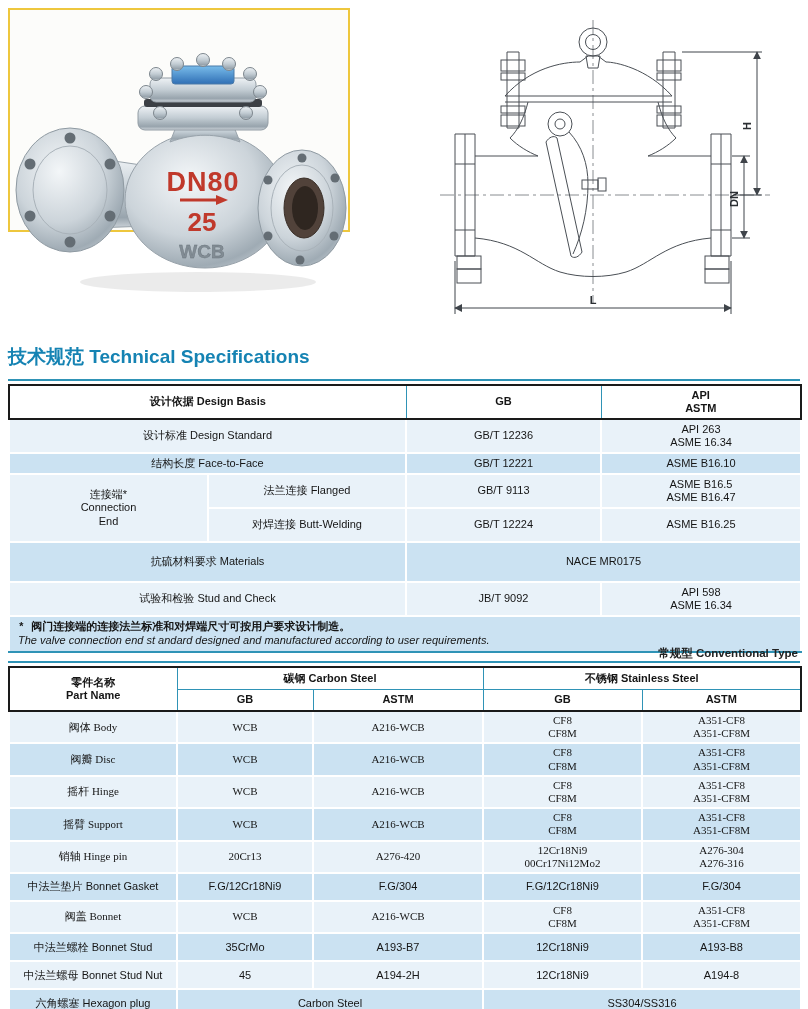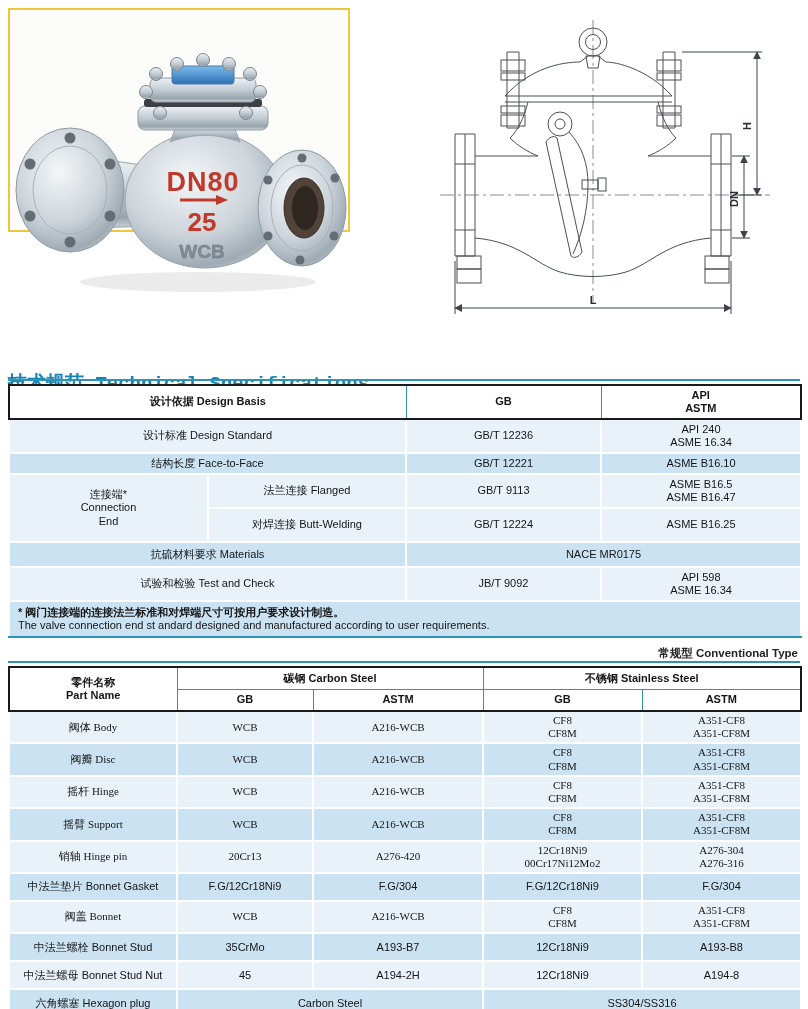--- a/index.html
+++ b/index.html
@@ -14,21 +14,21 @@
   
   .drawing-box { position:absolute; left:430px; top:6px; width:374px; height:314px; }
   .drawing-box svg { display:block; }
   .dline { stroke:#4a4f55; stroke-width:1; fill:none; }
   .cl { stroke:#6a6f75; stroke-width:0.8; fill:none; stroke-dasharray:14 4 3 4; }
   .dim { stroke:#3f444a; stroke-width:1; fill:none; }
   .dimtxt { font-size:11px; font-weight:bold; fill:#2b2f33; }
 
   
   .sec-title { position:absolute; left:8px; margin:0; font-size:19px; font-weight:bold; color:#1583b3; white-space:nowrap; }
-  #title1 { top:370px;font-family:Liberation Mono, monospace; }
+  #title1 { top:344px; }
   #title2 { top:635px; }
   .type-note { position:absolute; right:10px; top:646px; font-size:11.5px; font-weight:bold; color:#222; }
   .rule { position:absolute; left:8px; width:792px; height:2px; background:#2f93b6; }
   #rule1 { top:379px; }
   #rule2 { top:661px; }
 
   
   .tbl { position:absolute; left:8px; width:792px; border-collapse:collapse; table-layout:fixed;
          font-size:11px; text-align:center; color:#151515; }
   #spec-table { top:384px; }
@@ -41,22 +41,22 @@
   .bt { border-top:2px solid #1a1a1a !important; }
   .bb { border-bottom:2px solid #1a1a1a !important; }
   .bl { border-left:2px solid #1a1a1a !important; }
   .br { border-right:2px solid #1a1a1a !important; }
   #spec-table tr { height:28px; }
   #spec-table tr.two { height:34px;text-align:center; }
   #parts-table thead tr { height:22px;padding-left:48px; }
   #parts-table tbody tr { height:28px; }
   #parts-table tbody tr.two { height:29px;font-family:Liberation Serif, serif; }
   .ft td { background:#cbe2f2; text-align:left; padding:4px 8px; border-bottom:2px solid #2f93b6; }
-  .ft .zh { font-weight:bold; display:block; }
-  .ft .en { display:block; }
+  .ft .zh { font-weight:bold; display:block;font-family:Liberation Mono, monospace; }
+  .ft .en { display:block;font-style:italic; }
   #parts-table tbody tr:last-child td { border-bottom:2px solid #2f93b6; }
 </style>
 </head>
 <body>
 
 <div class="page">
 
   <div class="photo-box">
     <svg width="338" height="299" viewBox="0 0 338 299">
       <defs>
@@ -222,21 +222,21 @@
         <th colspan="2" class="bt bl bb">设计依据 Design Basis</th>
         <th class="bt bb">GB</th>
         <th class="bt bb br pre">API
 ASTM</th>
       </tr>
     </thead>
     <tbody>
       <tr class="lt two">
         <td colspan="2">设计标准 Design Standard</td>
         <td>GB/T 12236</td>
-        <td class="pre">API 240
+        <td class="pre">API 263
 ASME 16.34</td>
       </tr>
       <tr class="md" style="height:21px">
         <td colspan="2">结构长度 Face-to-Face</td>
         <td>GB/T 12221</td>
         <td>ASME B16.10</td>
       </tr>
       <tr class="lt two">
         <td rowspan="2" class="pre">连接端*
 Connection
@@ -244,26 +244,26 @@
         <td>法兰连接 Flanged</td>
         <td>GB/T 9113</td>
         <td class="pre">ASME B16.5
 ASME B16.47</td>
       </tr>
       <tr class="lt two">
         <td>对焊连接 Butt-Welding</td>
         <td>GB/T 12224</td>
         <td>ASME B16.25</td>
       </tr>
-      <tr class="md" style="height:25px">
+      <tr class="md" style="height:40px">
         <td colspan="2">抗硫材料要求 Materials</td>
         <td colspan="2">NACE MR0175</td>
       </tr>
       <tr class="lt two">
-        <td colspan="2">试验和检验 Test and Check</td>
+        <td colspan="2">试验和检验 Stud and Check</td>
         <td>JB/T 9092</td>
         <td class="pre">API 598
 ASME 16.34</td>
       </tr>
       <tr class="ft">
         <td colspan="4">
           <span class="zh">* 阀门连接端的连接法兰标准和对焊端尺寸可按用户要求设计制造。</span>
           <span class="en">The valve connection end st andard designed and manufactured according to user requirements.</span>
         </td>
       </tr>

